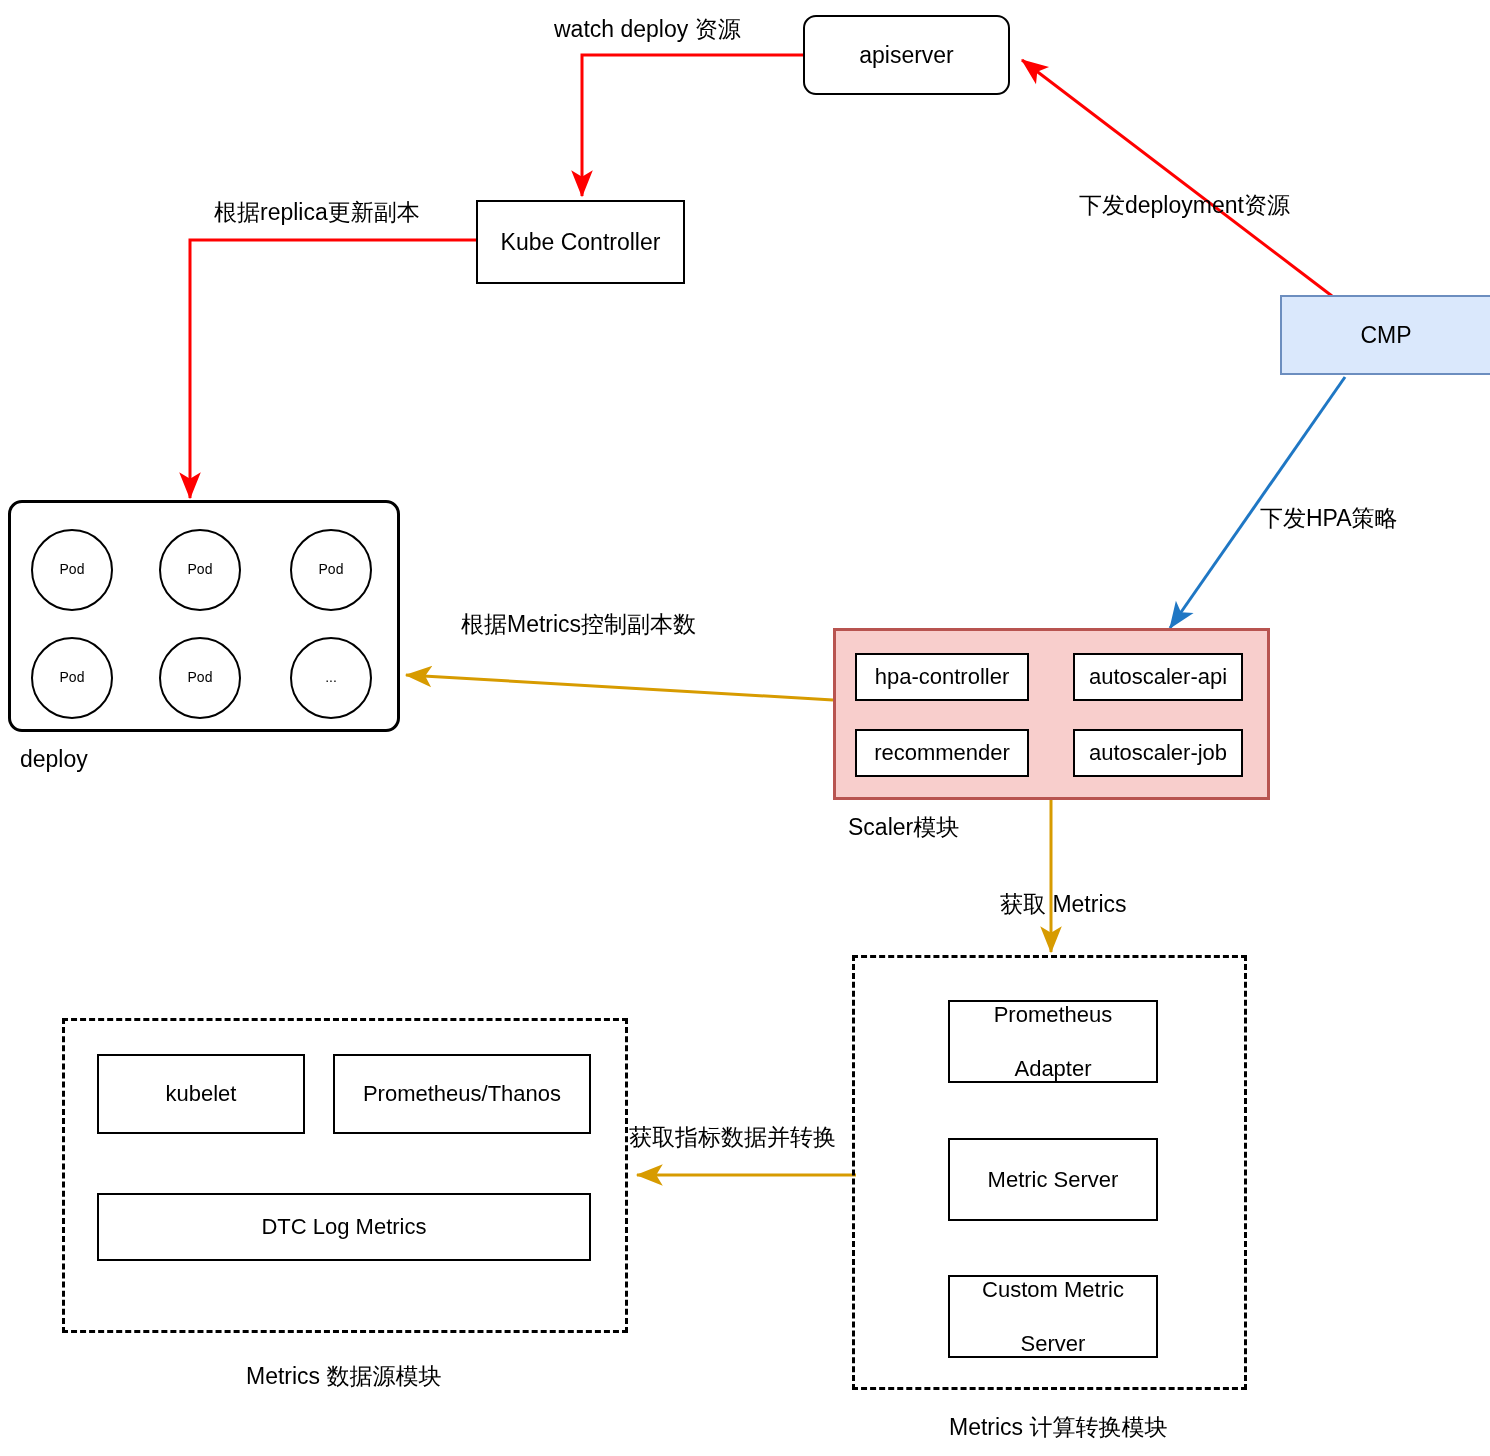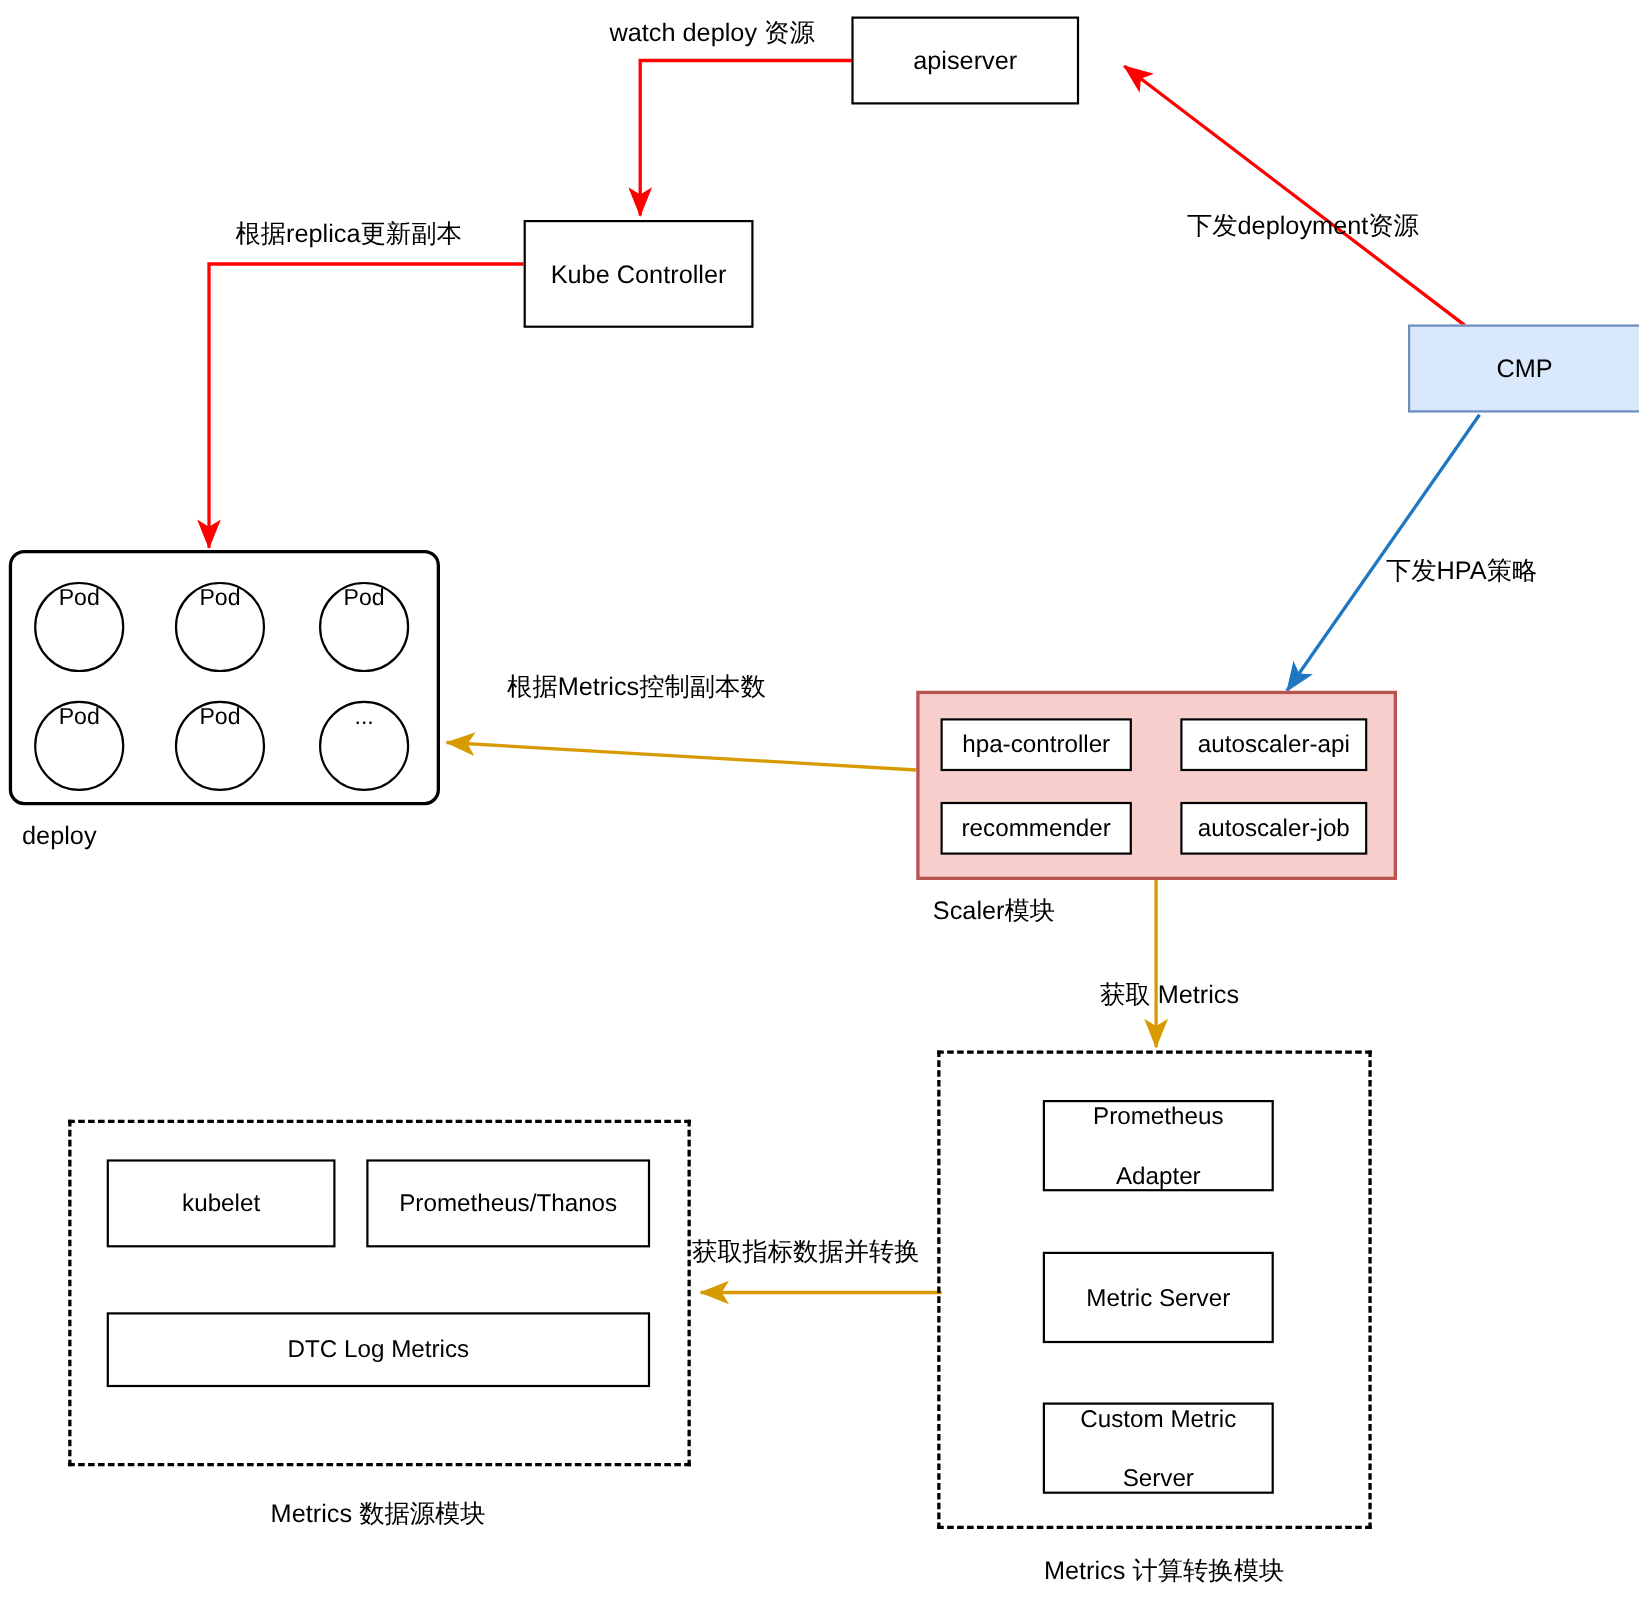--- a/index.html
+++ b/index.html
@@ -70,22 +70,23 @@
   }
   .pod {
     position: absolute;
     box-sizing: border-box;
     width: 82px;
     height: 82px;
     border: 2.5px solid #000000;
     border-radius: 50%;
     background: #ffffff;
     display: flex;
+    align-items: center;
     justify-content: center;
-    font-size: 21px;
+    font-size: 14px;
   }
   .caption {
     position: absolute;
     font-size: 23px;
     color: #000000;
     white-space: nowrap;
   }
   .edge-label {
     position: absolute;
     font-size: 23px;
@@ -124,25 +125,25 @@
 
     <path d="M1345,377 L1170,628" fill="none" stroke="#1f77c4" stroke-width="3" marker-end="url(#arrow-blue)"></path>
 
     <path d="M833,700 L406,675" fill="none" stroke="#d79b00" stroke-width="3" marker-end="url(#arrow-orange)"></path>
 
     <path d="M1051,800 L1051,952" fill="none" stroke="#d79b00" stroke-width="3" marker-end="url(#arrow-orange)"></path>
 
     <path d="M856,1175 L637,1175" fill="none" stroke="#d79b00" stroke-width="3" marker-end="url(#arrow-orange)"></path>
   </svg>
 
-  <div class="node solid-box" style="left:774px; top:15px; width:207px; height:80px;">
+  <div class="node solid-box" style="left:803px; top:15px; width:207px; height:80px;border-radius:13px;">
     <span>apiserver</span>
   </div>
 
-  <div class="node solid-box" style="left:476px; top:200px; width:209px; height:98px;">
+  <div class="node solid-box" style="left:476px; top:200px; width:209px; height:84px;">
     <span>Kube  Controller</span>
   </div>
 
   <div class="node cmp-box" style="left:1280px; top:295px; width:212px; height:80px;">
     <span>CMP</span>
   </div>
 
   <div class="node deploy-box" style="left:8px; top:500px; width:392px; height:232px;">
     <div class="pod" style="left:20px; top:26px;">
       <span>Pod</span>

